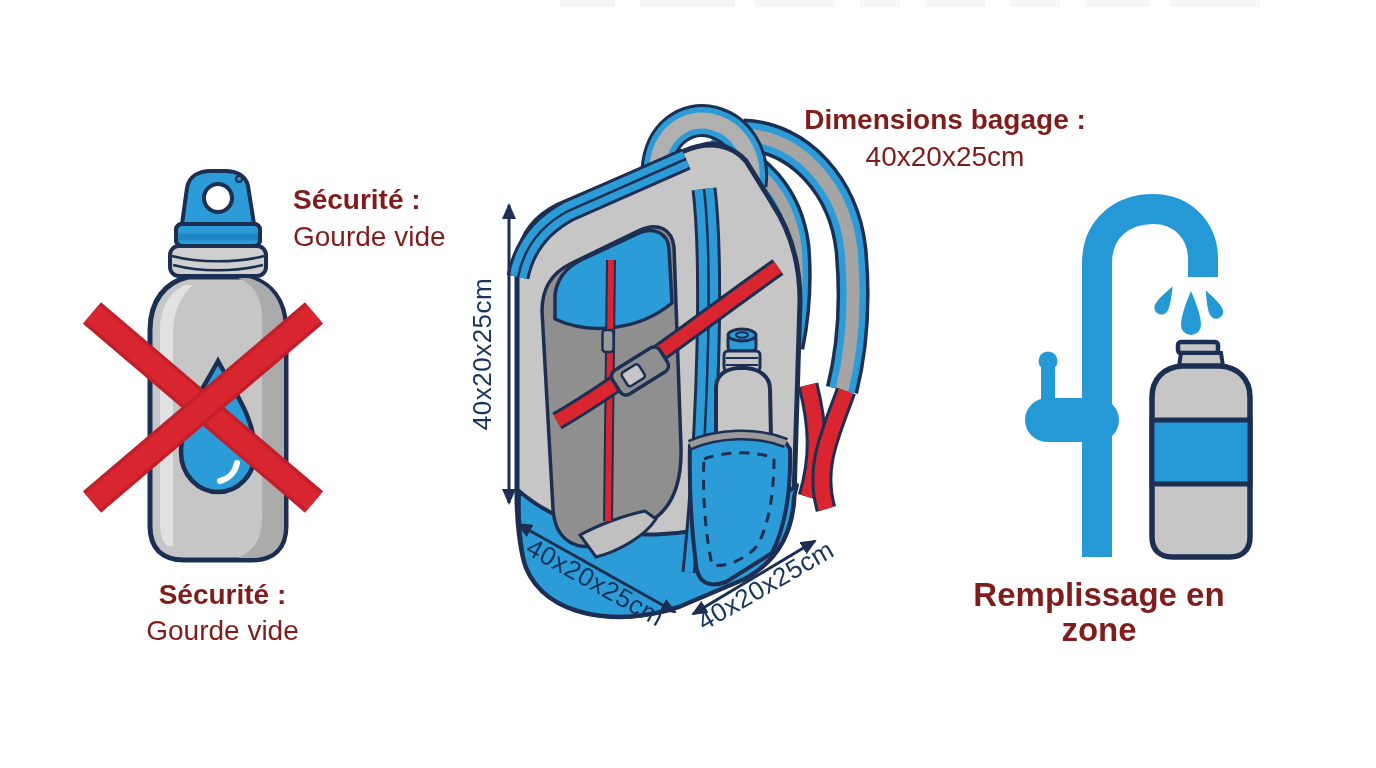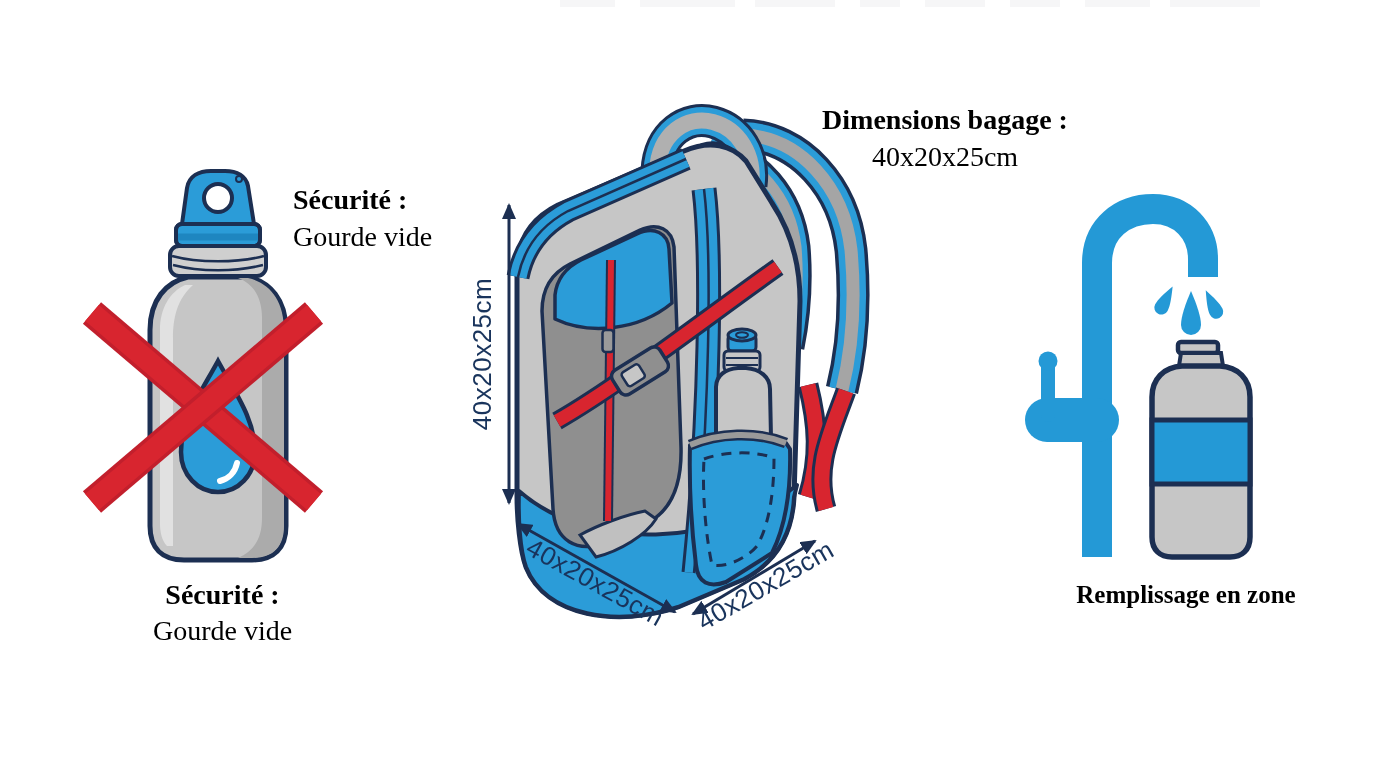--- a/index.html
+++ b/index.html
@@ -1,25 +1,25 @@
 <!DOCTYPE html>
 <html><head>
 <meta charset="utf-8">
 <style>
   html,body{margin:0;padding:0;background:#ffffff;}
   .canvas{
     position:relative;width:1376px;height:768px;background:#ffffff;overflow:hidden;
     font-family:"Liberation Sans",sans-serif;color:#19345C;
   }
-  .caption{position:absolute;color:#000000;font-family:Liberation Serif, serif;}
+  .caption{position:absolute;color:#7f1d1d;}
   .caption .t{font-weight:bold;}
   .cap-topleft{left:293px;top:181px;font-size:28px;line-height:37px;text-align:left;}
   .cap-botleft{left:100px;top:577px;width:245px;font-size:28px;line-height:36px;text-align:center;}
   .cap-header{left:775px;top:101px;width:340px;font-size:28px;line-height:37px;text-align:center;}
-  .cap-botright{left:1021px;top:577px;width:330px;font-size:25px;line-height:35px;text-align:center;font-weight:bold;}
+  .cap-botright{left:934px;top:577px;width:330px;font-size:33px;line-height:35px;text-align:center;font-weight:bold;}
   svg{position:absolute;overflow:visible;}
   svg text{font-family:"Liberation Sans",sans-serif;fill:#19345C;font-size:26px;letter-spacing:.5px;}
   .artifact{position:absolute;top:0;height:7px;background:#f6f6f7;}
 </style>
 </head>
 <body>
 
 <div class="canvas">
 
   <div class="artifact" style="left:560px;width:55px;"></div>

